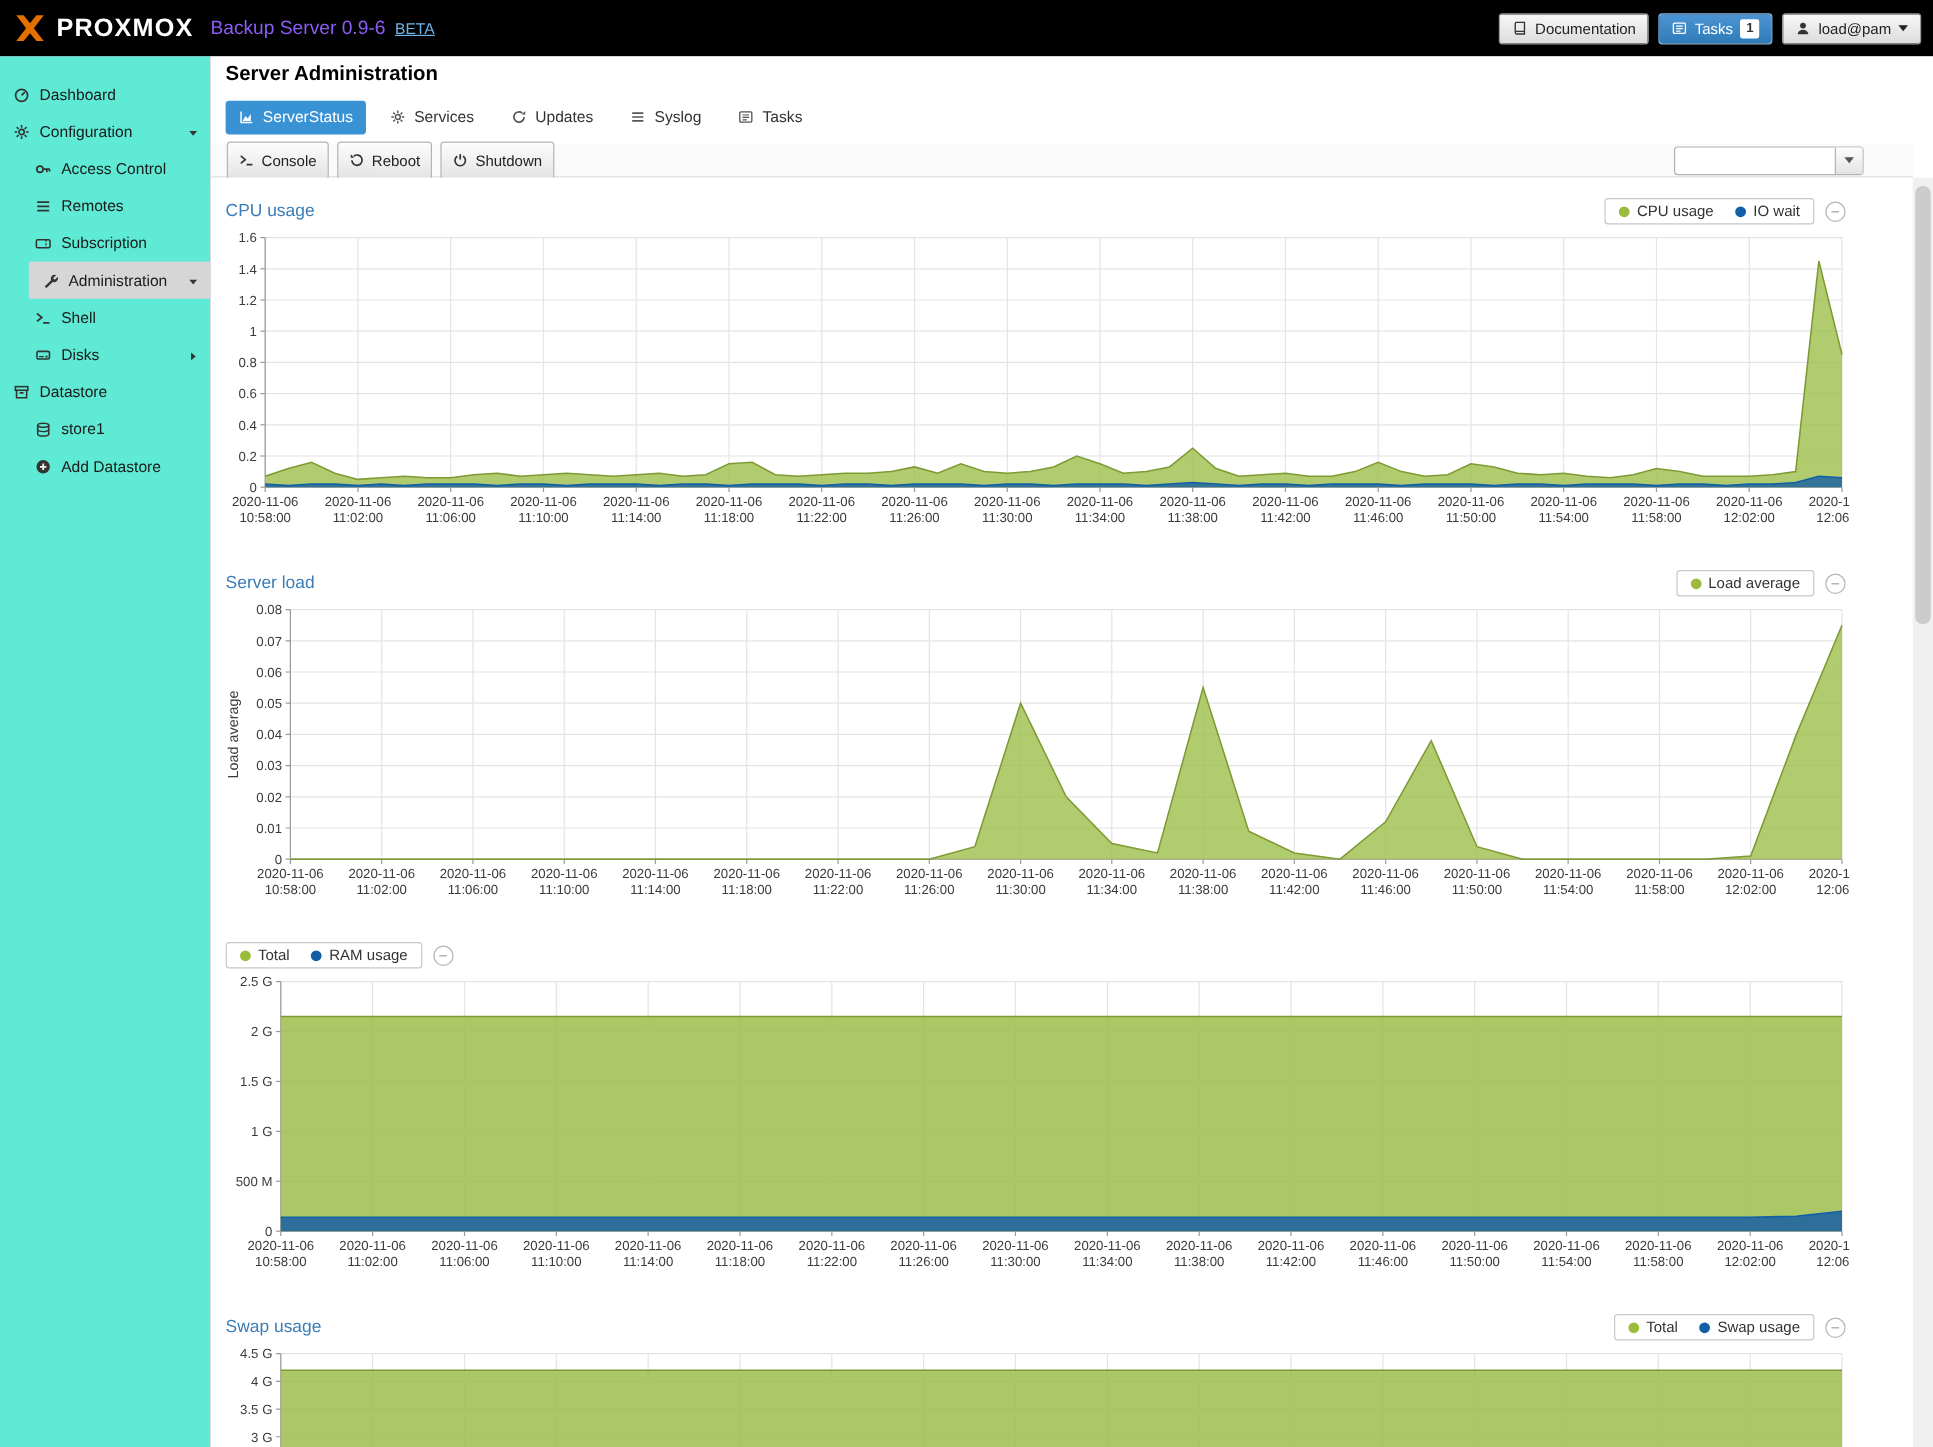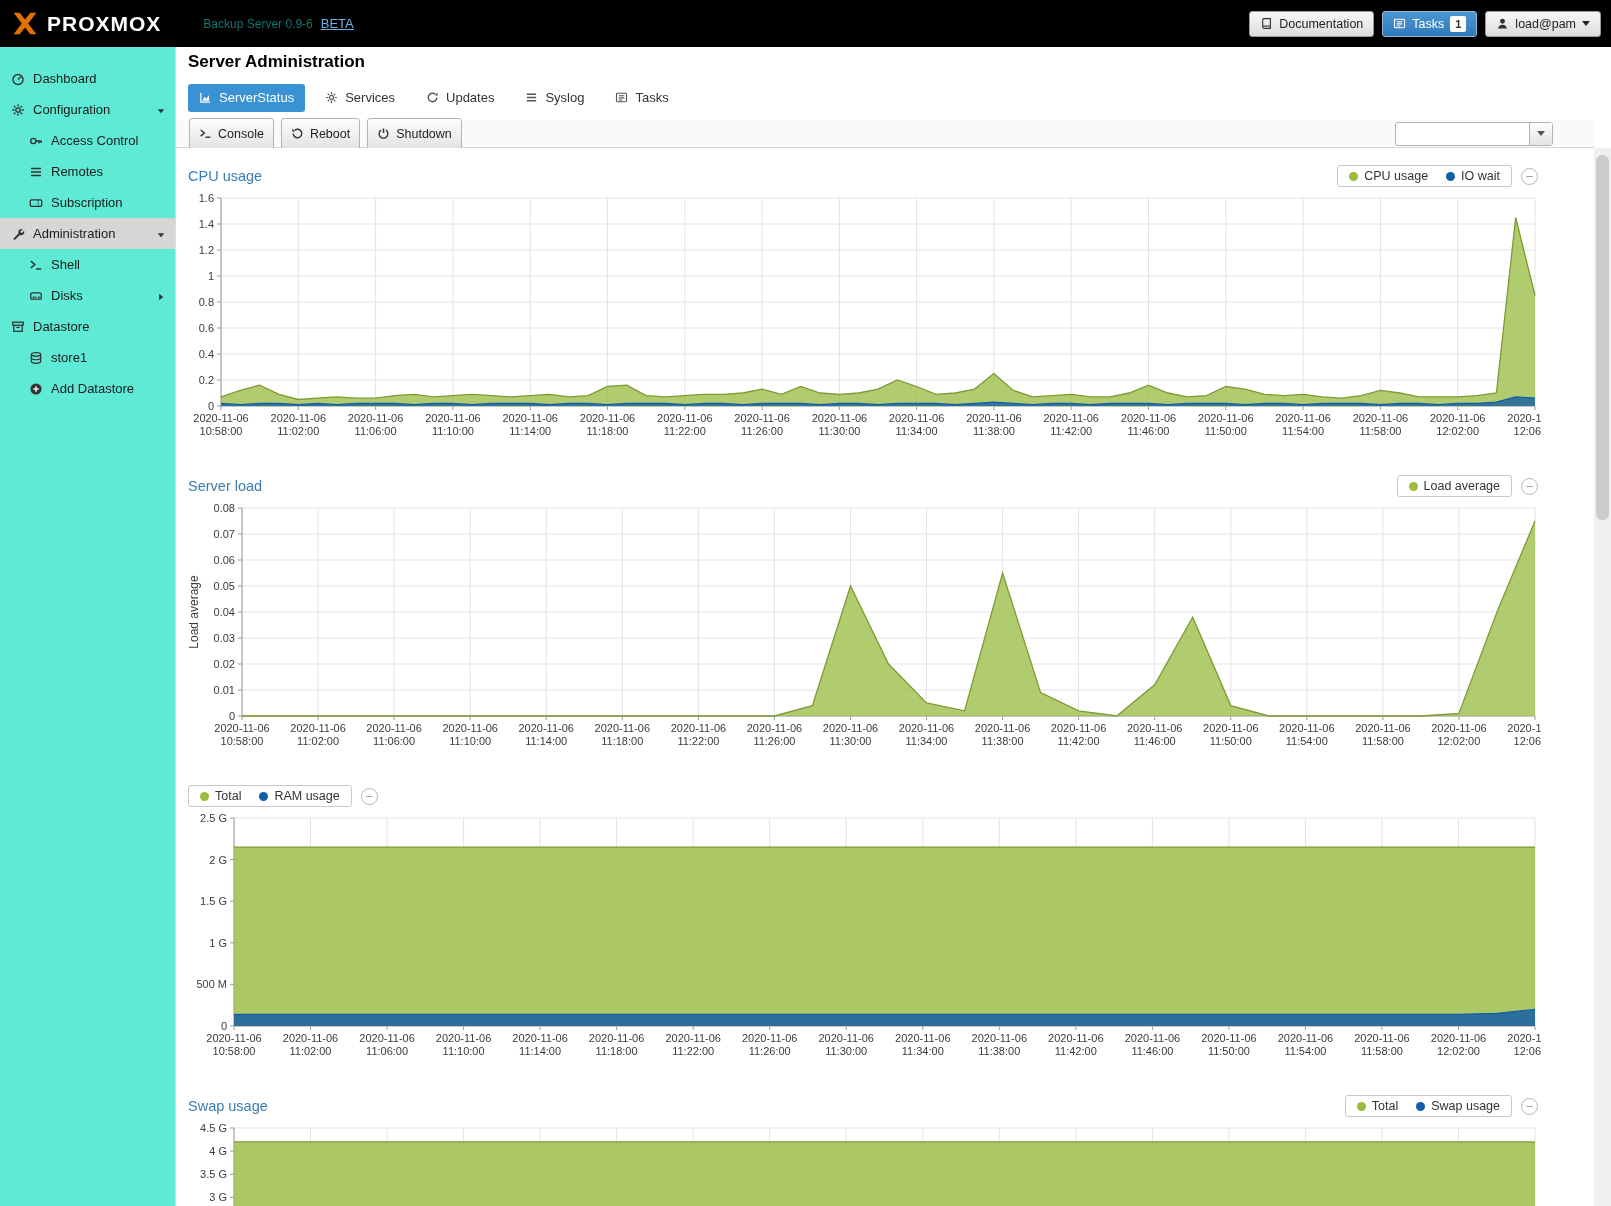--- a/index.html
+++ b/index.html
@@ -3,45 +3,45 @@
 <meta charset="utf-8">
 <style>
   html,body{margin:0;padding:0;}
   body{width:1611px;height:1206px;overflow:hidden;position:relative;background:#fff;
        font-family:"Liberation Sans",sans-serif;font-size:13px;color:#222;}
   .icon{width:14px;height:14px;flex:none;display:inline-block;vertical-align:middle;}
 
   
   .topbar{position:absolute;top:0;left:0;right:0;height:47px;background:#000;display:flex;
           align-items:center;padding:0 10px;box-sizing:border-box;color:#fff;}
-  .logo{display:flex;align-items:center;gap:7px;margin-right:26px;text-align:center;}
+  .logo{display:flex;align-items:center;gap:7px;margin-right:14px;text-align:center;}
   .logo svg{width:30px;height:25px;}
   .brand{font-size:21px;font-weight:bold;letter-spacing:1px;color:#fff;}
-  .product{font-size:12px;color:#0f766e;margin-right:8px;margin-left:16px;}
+  .product{font-size:16px;color:#8b5cf6;margin-right:8px;}
   .beta{font-size:13px;color:#6fb3e8;text-decoration:underline;cursor:pointer;}
   .topbar-right{margin-left:auto;display:flex;gap:8px;align-items:center;}
   .tb-btn{height:26px;display:inline-flex;align-items:center;gap:6px;padding:0 10px;border-radius:3px;
           font-size:12.5px;border:1px solid #9a9a9a;background:linear-gradient(#f8f8f8,#dcdcdc);
           color:#222;cursor:pointer;box-sizing:border-box;text-align:right;}
   .tb-btn .icon{width:13px;height:13px;color:#333;}
   .tb-btn.blue{background:linear-gradient(#4b96d2,#2f7ab8);border-color:#8ab7de;color:#fff;}
   .tb-btn.blue .icon{color:#fff;}
   .badge{background:#fff;color:#333;border-radius:2px;padding:0 5px;font-size:11px;font-weight:bold;
          height:16px;line-height:16px;display:inline-block;}
   .caret{width:0;height:0;border-left:4px solid transparent;border-right:4px solid transparent;
          border-top:5px solid currentColor;display:inline-block;}
 
   
   .sidebar{position:absolute;top:47px;left:0;width:176px;bottom:0;background:#5eead4;
            border-right:1px solid #dcdcdc;box-sizing:border-box;padding-top:16px;}
   .nav-item{display:flex;align-items:center;height:31px;padding:0 9px 0 11px;gap:8px;color:#1b1b1b;
             cursor:pointer;}
   .nav-item .icon{color:#333;}
   .nav-item.depth1{padding-left:29px;}
-  .nav-item.selected{background:#d6d6d6;}
+  .nav-item.selected{background:#d6d6d6;margin-left:24px;}
   .nav-caret{margin-left:auto;color:#4a4a4a;}
   .nav-caret .icon{width:10px;height:10px;}
 
   
   .main{position:absolute;left:176px;top:47px;right:0;bottom:0;background:#fff;}
   .page-title{position:absolute;top:5px;left:12px;font-size:17px;font-weight:bold;color:#000000;margin:0;}
   .tabbar{position:absolute;top:36px;left:12px;height:29px;display:flex;gap:9px;align-items:center;}
   .tab{display:inline-flex;align-items:center;gap:7px;height:28px;padding:0 11px;border-radius:3px;
        font-size:13px;color:#333;cursor:pointer;}
   .tab .icon{width:13px;height:13px;color:#555;}

